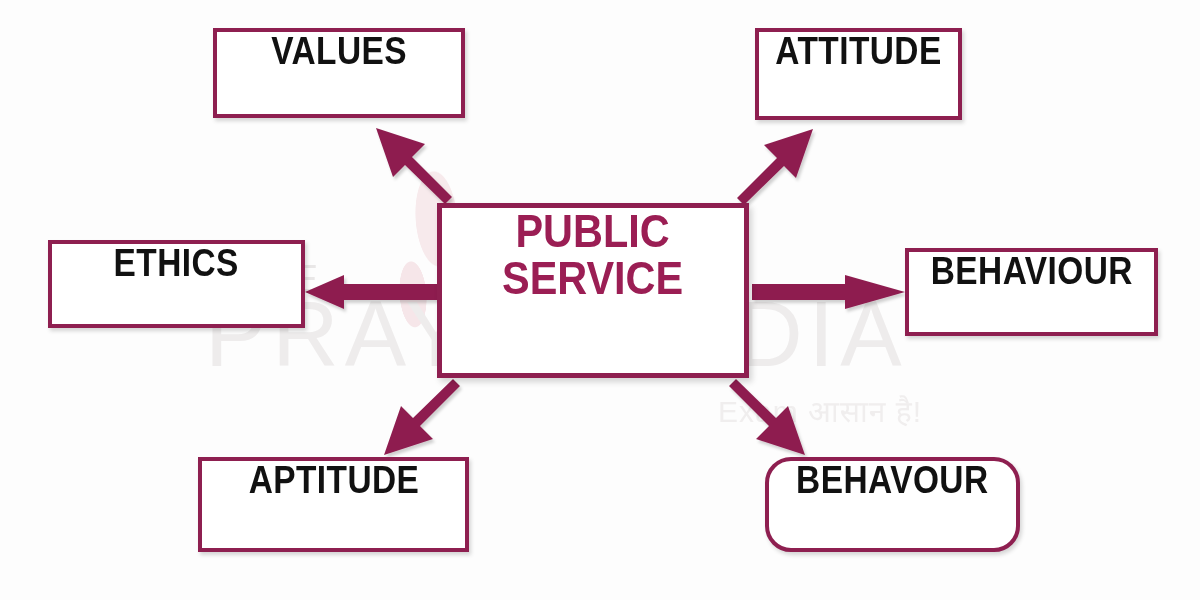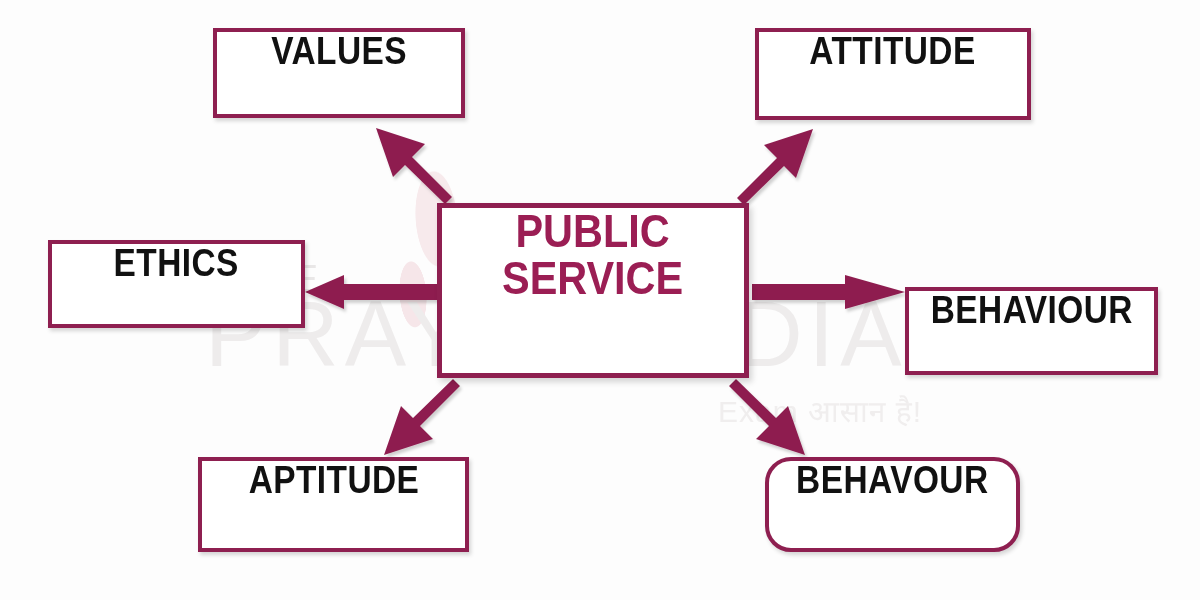--- a/index.html
+++ b/index.html
@@ -60,23 +60,23 @@
   .center-label{
     font-family:"Liberation Sans Narrow","Liberation Sans","DejaVu Sans Condensed",sans-serif;
     font-weight:bold;color:#9B1E54;
     font-size:46px;line-height:1.02;
     text-align:center;transform:scaleX(0.9);
     white-space:pre-line;
   }
 
   
   #node-values    {left:213px; top:28px;  width:252px;height:90px;}
-  #node-attitude  {left:755px; top:28px;  width:276px;height:92px;}
+  #node-attitude  {left:755px; top:28px;  width:207px;height:92px;}
   #node-ethics    {left:48px;  top:240px; width:257px;height:88px;}
-  #node-behaviour {left:905px; top:248px; width:253px;height:88px;margin-top:39px;}
+  #node-behaviour {left:905px; top:248px; width:253px;height:88px;}
   #node-aptitude  {left:198px; top:457px; width:271px;height:95px;}
   #node-behavour  {left:765px; top:457px; width:255px;height:95px;border-radius:26px;}
   #node-public-service{left:437px;top:203px;width:312px;height:175px;}
 
   
   .arrow-layer{position:absolute;left:0;top:0;width:1200px;height:600px;z-index:4;}
 </style>
 </head>
 <body>
 

